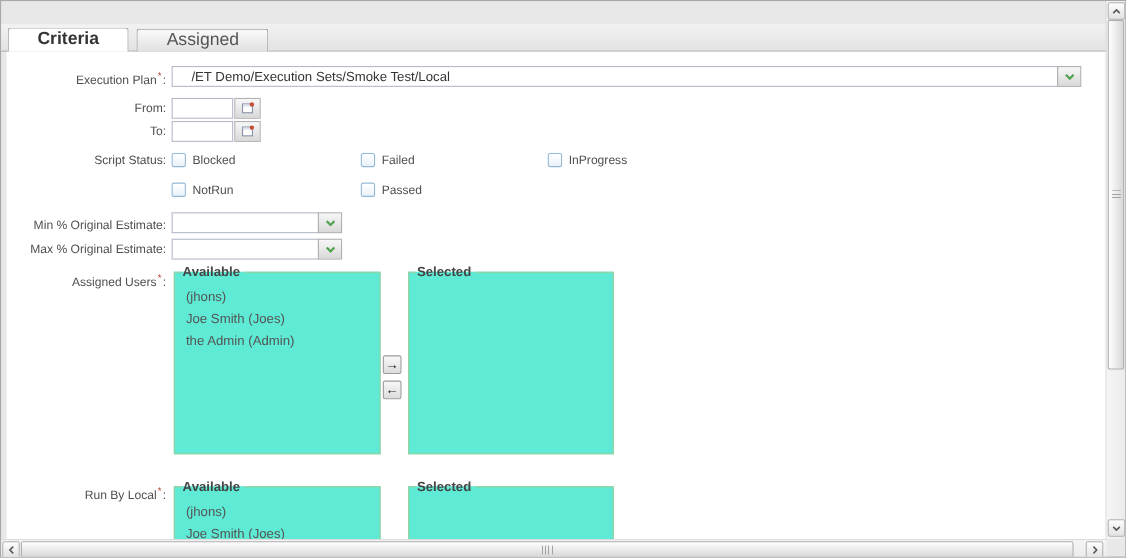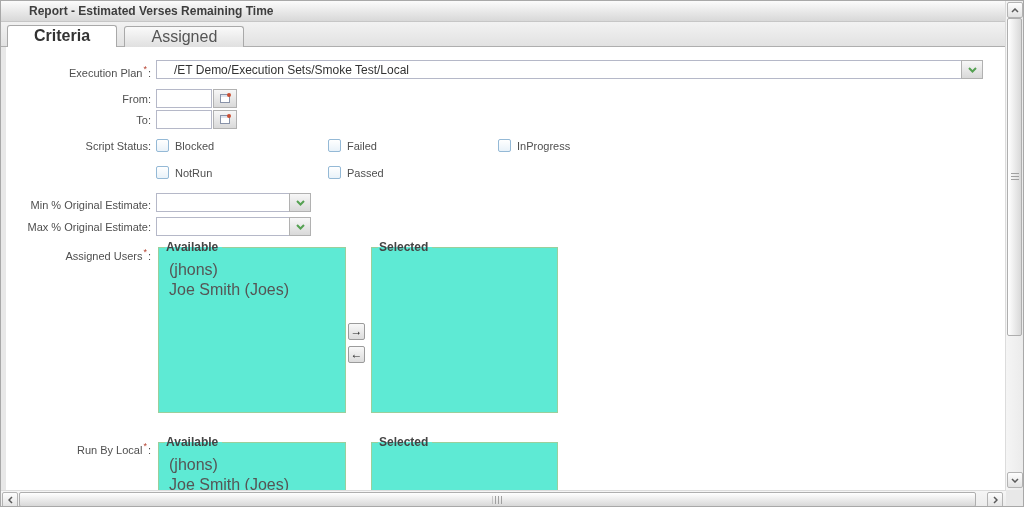--- a/index.html
+++ b/index.html
@@ -59,21 +59,21 @@
   }
   .cblabel { position:absolute; font-size:11px; color:#4f4f4f; }
   
   fieldset.listbox {
     position:absolute; margin:0; padding:0; box-sizing:border-box;
     border:1px solid #9bcf9b; background:#5eead4;
   }
   fieldset.listbox legend {
     font-size:12px; font-weight:bold; color:#444; margin-left:6px; padding:0 4px 0 1px;
   }
-  .items { padding:6px 0 0 10px; font-size:16px; color:#555; line-height:20px; }
+  .items { padding:6px 0 0 10px; font-size:12px; color:#555; line-height:20px; }
   .items div { cursor:pointer; }
   .xferbtn {
     position:absolute; width:17px; height:17px; box-sizing:border-box;
     border:1px solid #9b9b9b; border-radius:2px;
     background:linear-gradient(#f8f8f8,#dcdcdc);
     text-align:center; line-height:14px; font-size:12px; color:#1a1a1a; cursor:pointer;
   }
   
   .vscroll {
     position:absolute; right:0; top:0; width:18px; height:489px;
@@ -110,21 +110,20 @@
     position:absolute; left:50%; top:50%; transform:translate(-50%,-50%);
     width:11px; height:8px;
     background:repeating-linear-gradient(to right,#a0a0a0 0 1px,transparent 1px 3px);
   }
 </style>
 </head>
 <body>
 
 <div id="app">
 
-  <div class="titlebar">Report - Estimated Verses Remaining Time</div>
 
   <div class="tabstrip">
     <div class="tab active">
       <span>Criteria</span>
     </div>
     <div class="tab">
       <span>Assigned</span>
     </div>
   </div>
 
@@ -189,20 +188,21 @@
     </div>
 
     <div class="flabel" style="top:200px;">
       <span>Assigned Users</span><sup class="req">*</sup><span>:</span>
     </div>
     <fieldset class="listbox" style="left:152px; top:193px; width:188px; height:173px;">
       <legend>Available</legend>
       <div class="items">
         <div>(jhons)</div>
         <div>Joe Smith (Joes)</div>
+        <div>the Admin (Admin)</div>
       </div>
     </fieldset>
     <div class="xferbtn" style="left:342px; top:276px;">
       <span>→</span>
     </div>
     <div class="xferbtn" style="left:342px; top:299px;">
       <span>←</span>
     </div>
     <fieldset class="listbox" style="left:365px; top:193px; width:187px; height:173px;">
       <legend>Selected</legend>

